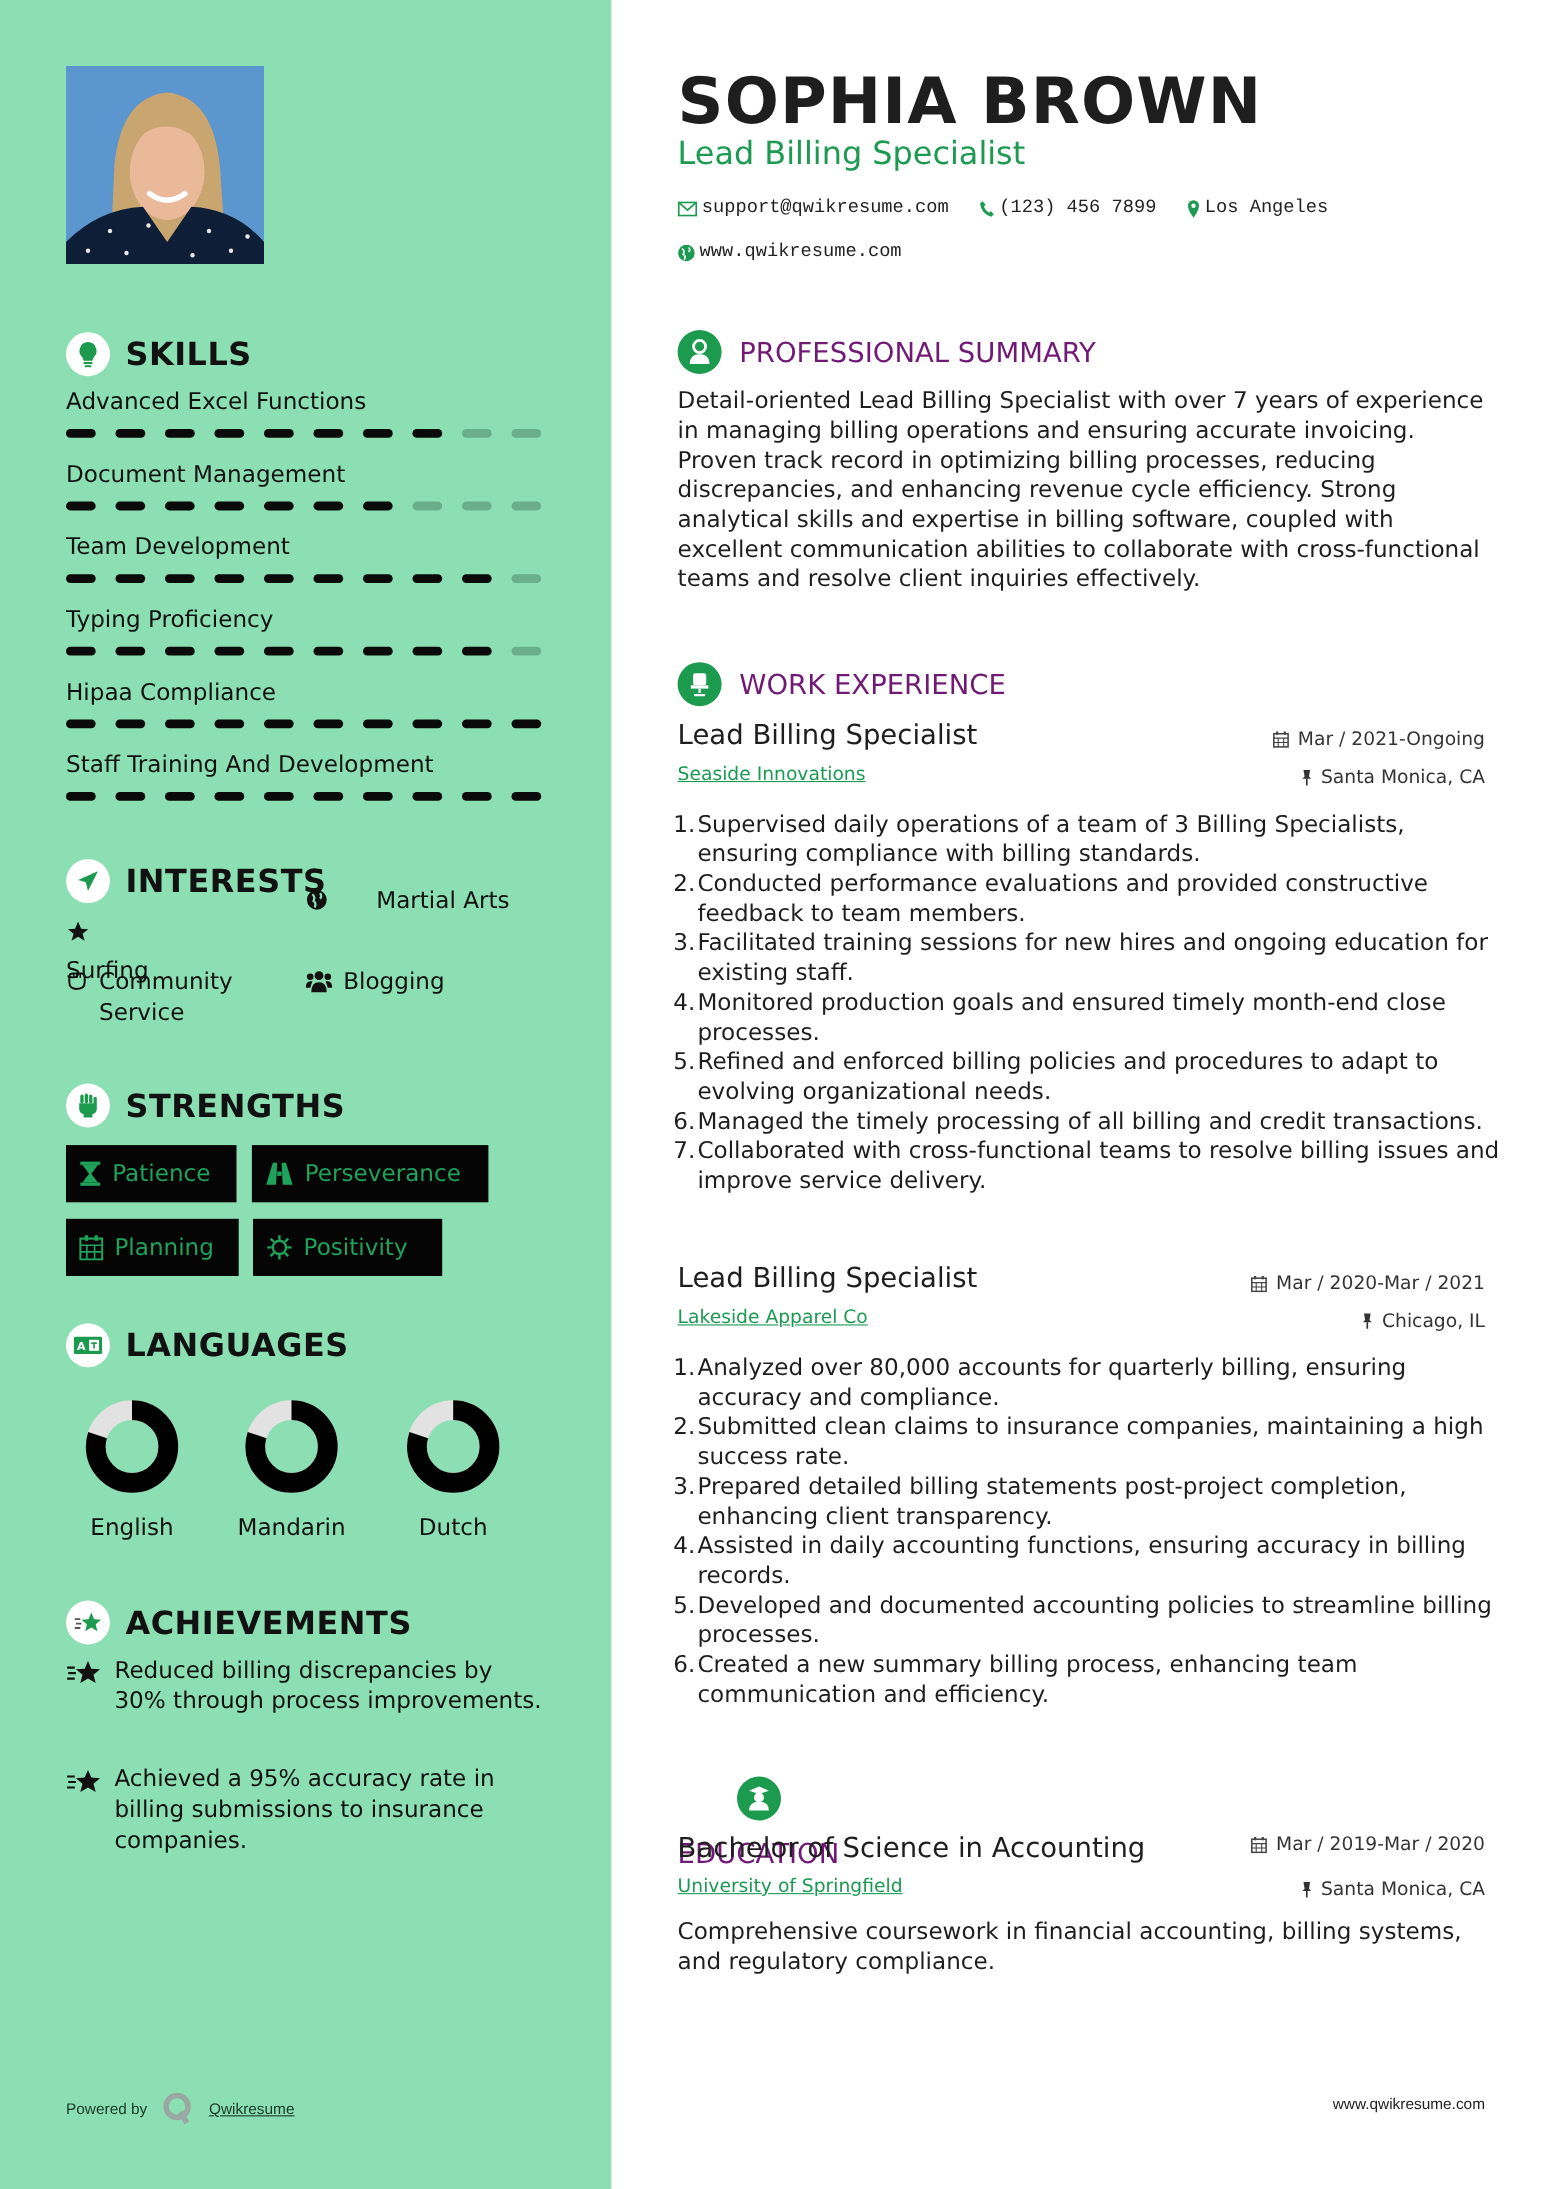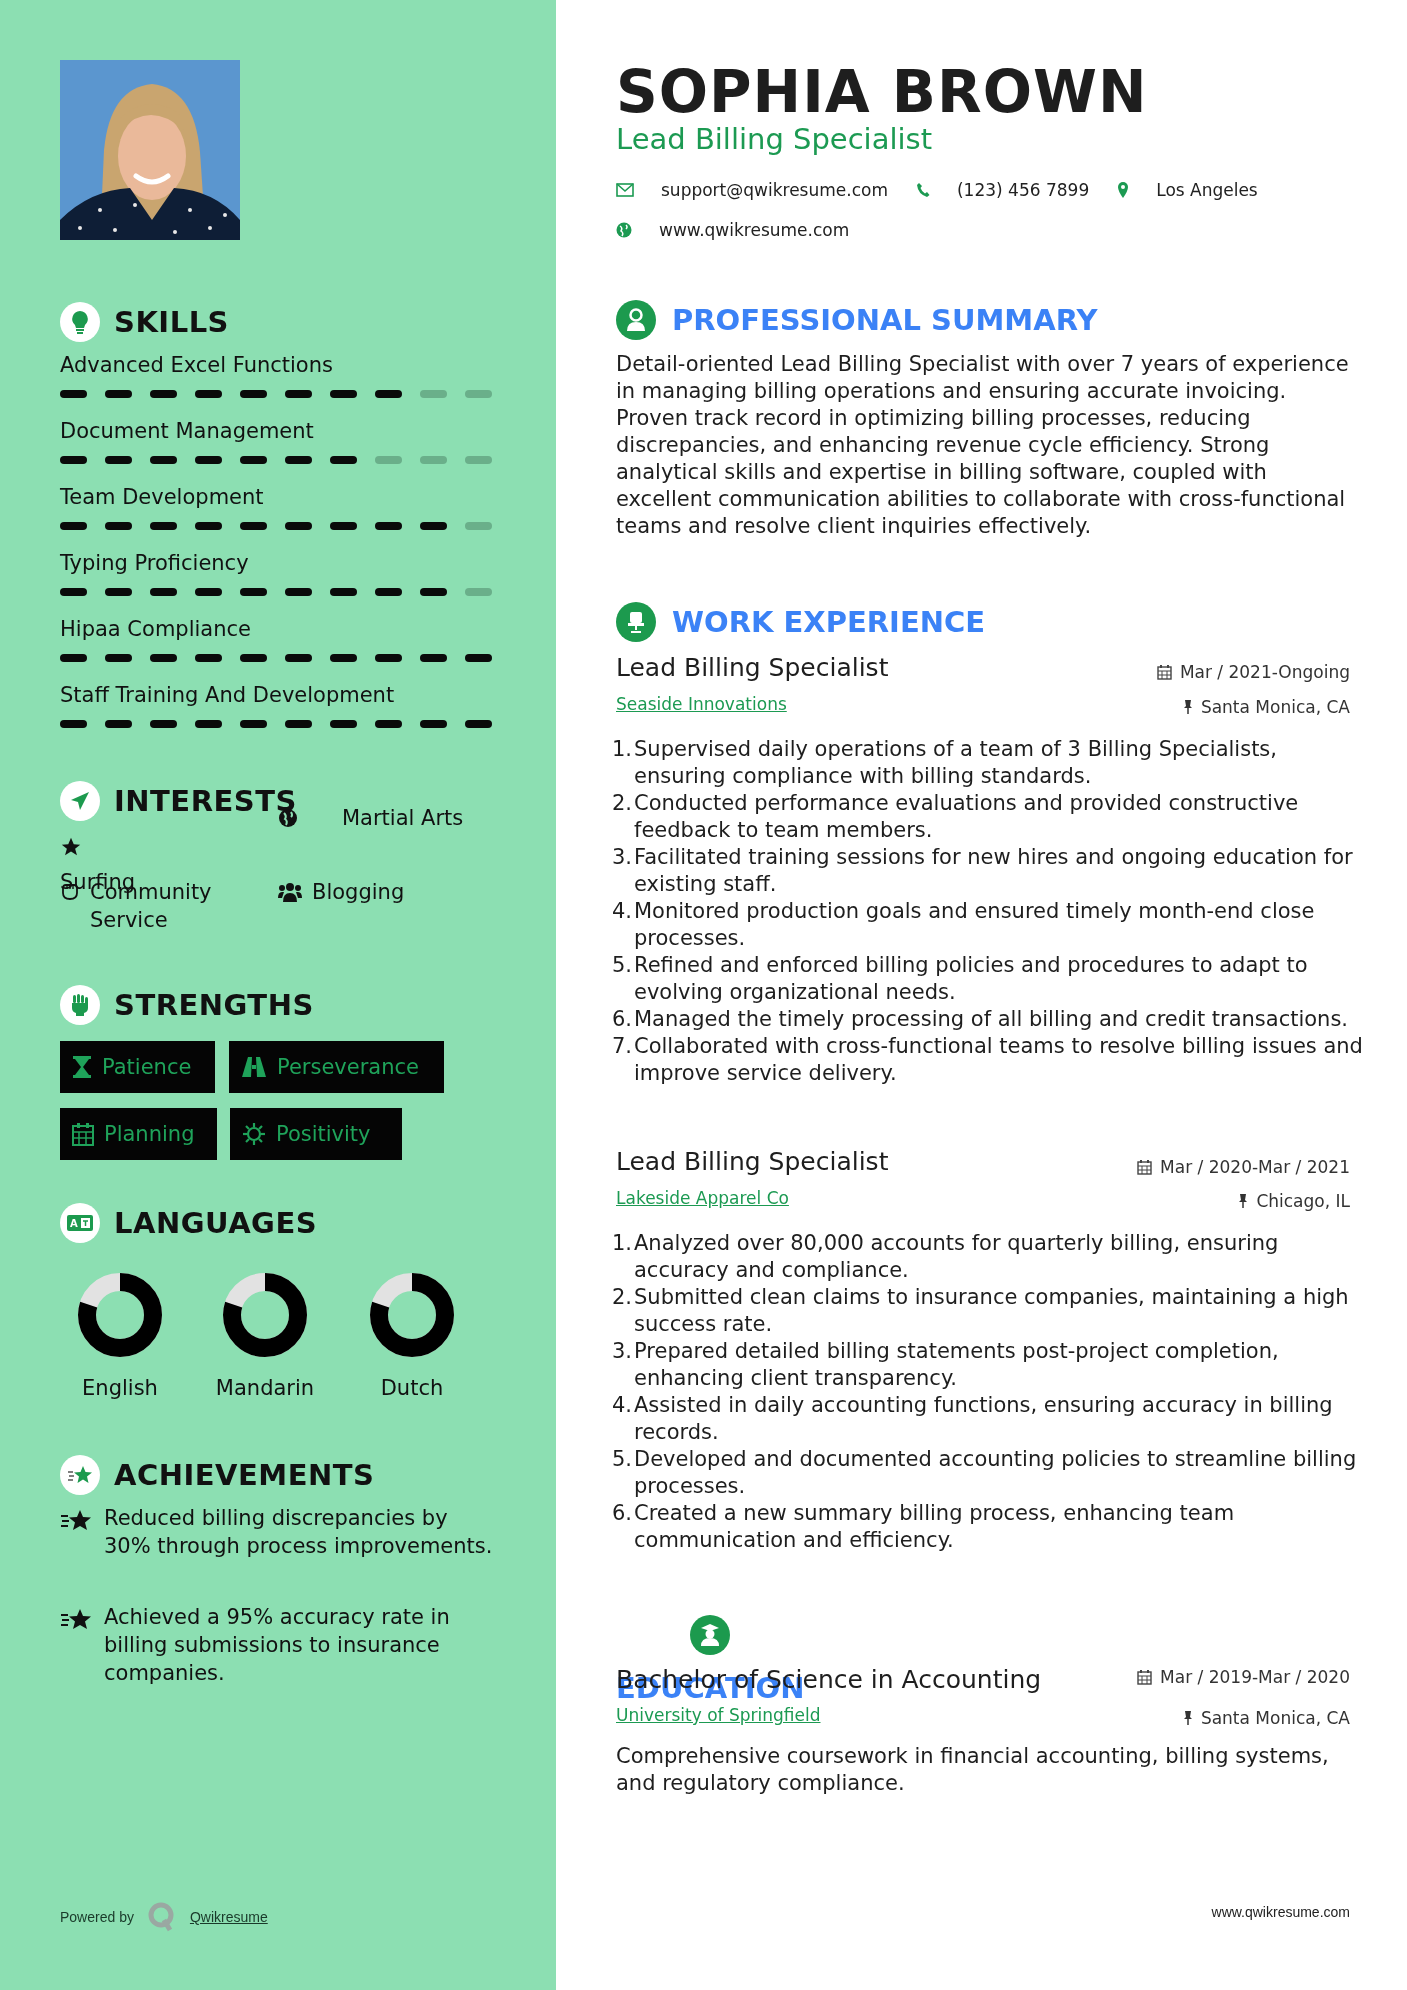--- a/index.html
+++ b/index.html
@@ -32,25 +32,25 @@
   .ach { position: absolute; left: 60px; width: 440px; display: flex; gap: 12px; font-size: 21px; line-height: 28px; color: #111; }
   .ach svg { flex: none; margin-top: 4px; }
 
   .powered { position: absolute; left: 60px; top: 1902px; display: flex; align-items: center; gap: 14px; font-family: "Liberation Sans", sans-serif; font-size: 14px; color: #1a3a2a; }
   .powered a { color: #1a3a2a; text-decoration: underline; }
 
   
   .name { position: absolute; left: 60px; top: 58px; font-family: "DejaVu Sans", sans-serif; font-weight: bold; font-size: 58px; letter-spacing: 1px; color: #1e1e1e; }
   .title { position: absolute; left: 60px; top: 122px; font-size: 29px; color: #1c9a52; }
   .contact-row { position: absolute; left: 60px; display: flex; align-items: center; gap: 12px; font-size: 17px; color: #222; }
-  .contact-row .ci { display: flex; align-items: center; gap: 27px; margin-right: 16px; }
+  .contact-row .ci { display: flex; align-items: center; gap: 4px; margin-right: 16px; font-family: Liberation Mono, monospace; }
 
   .main-head { position: absolute; left: 60px; display: flex; align-items: center; gap: 16px; }
   .main-head .gcircle { width: 40px; height: 40px; border-radius: 50%; background: #1c9a4e; display: flex; align-items: center; justify-content: center; }
-  .main-h { font-weight: bold; font-size: 29px; color: #3b82f6; }
+  .main-h { font-weight: normal; font-size: 25px; color: #701a75; }
 
   .para { position: absolute; left: 60px; width: 740px; font-size: 21px; line-height: 27px; color: #1e1e1e; }
 
   .job-title { position: absolute; left: 60px; font-size: 25px; color: #1e1e1e; }
   .job-company { position: absolute; left: 60px; font-size: 17px; color: #1c9a52; text-decoration: underline; }
   .job-meta { position: absolute; right: 57px; display: flex; align-items: center; gap: 8px; font-size: 17px; color: #333; }
 
   .bullets { position: absolute; left: 56px; width: 760px; font-size: 21px; line-height: 27px; color: #1e1e1e; list-style: none; }
   .bullets li { display: flex; }
   .bullets .num { width: 22px; flex: none; text-align: left; }

